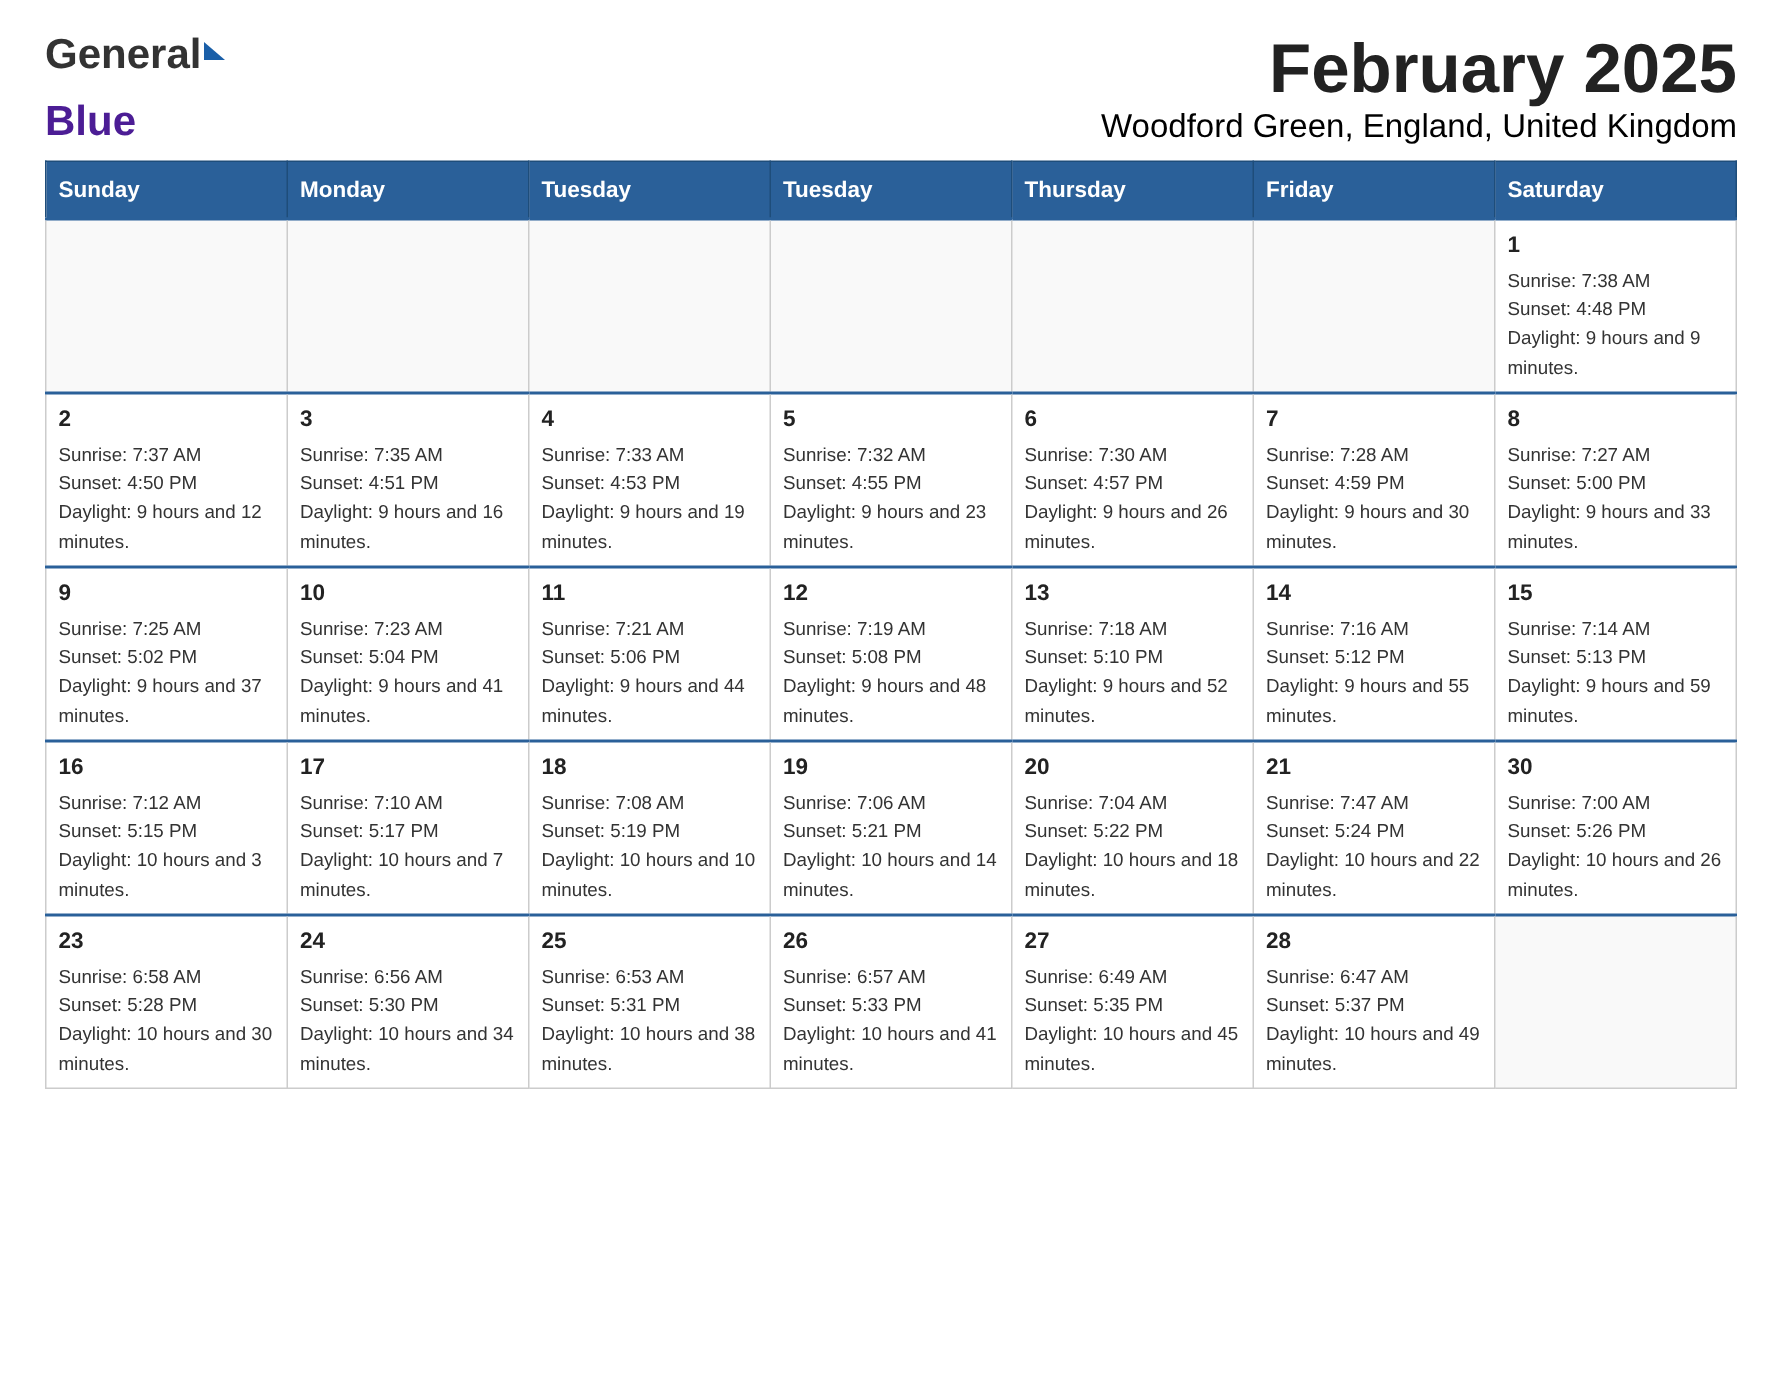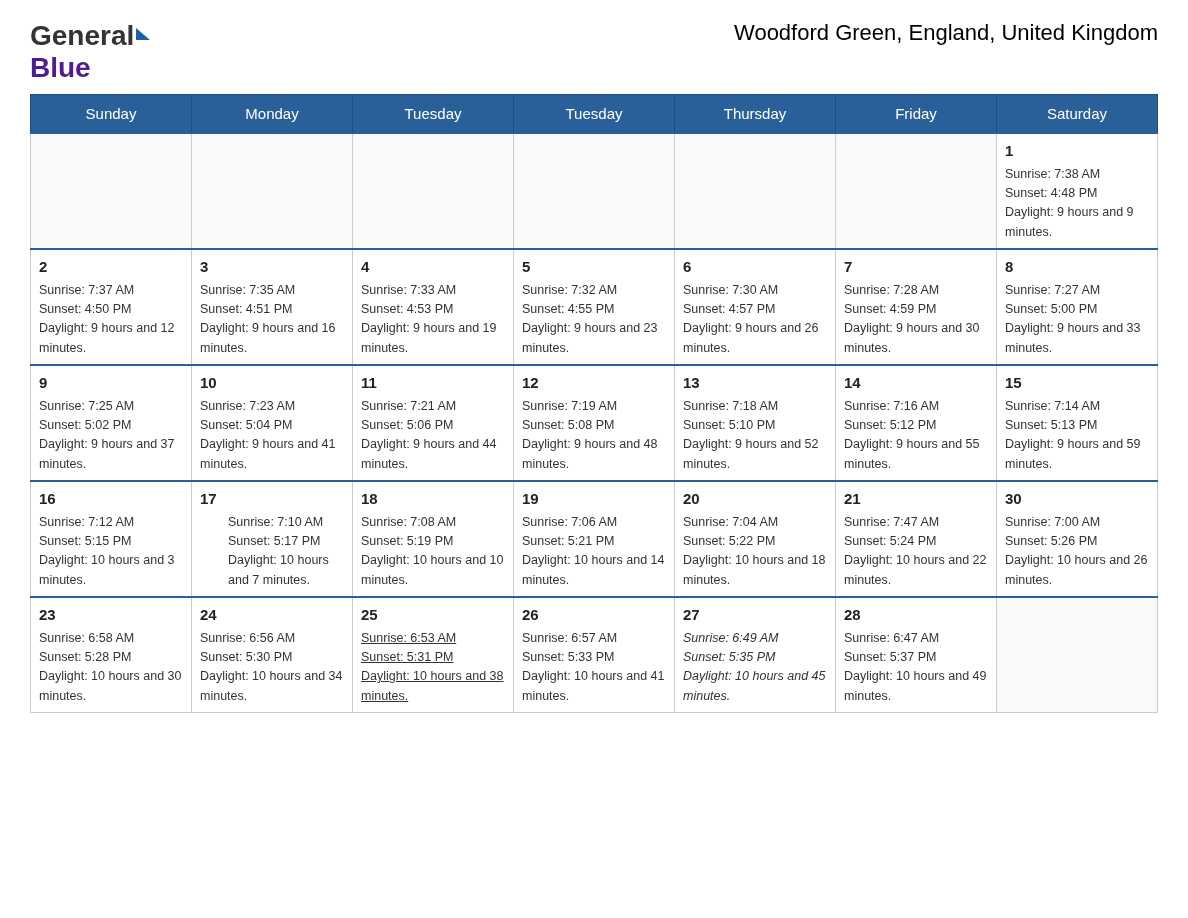--- a/index.html
+++ b/index.html
@@ -14,20 +14,21 @@
     .header {
       display: flex;
       justify-content: space-between;
       align-items: flex-start;
       margin-bottom: 10px;
     }
     .logo {
       display: flex;
       flex-direction: column;
       align-items: flex-start;
+      gap: 13px;
     }
     .title-block {
       text-align: right;
     }
     .title-block h1 {
       font-size: 46px;
       font-weight: bold;
       color: #222;
       line-height: 1.1;
     }
@@ -39,22 +40,22 @@
     .calendar {
       width: 100%;
       border-collapse: collapse;
       margin-top: 8px;
     }
     .calendar thead tr th {
       background-color: #2a6099;
       color: #fff;
       padding: 10px 8px;
       font-size: 15px;
-      font-weight: normal;
-      text-align: center;
+      font-weight: bold;
+      text-align: left;
       border: 1px solid #1e4d7a;
     }
     .calendar tbody tr td {
       vertical-align: top;
       border: 1px solid #ccc;
       border-top: 2px solid #2a6099;
       padding: 6px 8px;
       width: 14.28%;
       min-height: 110px;
       background: #fff;
@@ -104,20 +105,21 @@
   <div class="logo">
     <div class="logo-row">
       <span class="logo-general">General</span>
       <span class="logo-arrow"></span>
     </div>
     <div>
       <span style="font-size:28px;font-weight:bold;color:#4c1d95;">Blue</span>
     </div>
   </div>
   <div class="title-block">
+    <h1>February 2025</h1>
     <h2>Woodford Green, England, United Kingdom</h2>
   </div>
 </div>
 
 <table class="calendar">
   <thead>
     <tr id="calendar-header-row">
     <th>Sunday</th>
         <th>Monday</th>
         <th>Tuesday</th>
@@ -232,21 +234,21 @@
       </tr>
       <tr>
         <td>
           <span class="day-number">16</span>
           <div class="day-info" style="white-space: pre-line;">Sunrise: 7:12 AM
 Sunset: 5:15 PM
 Daylight: 10 hours and 3 minutes.</div>
         </td>
         <td>
           <span class="day-number">17</span>
-          <div class="day-info" style="white-space: pre-line; margin-left: 28px;">Sunrise: 7:10 AM
+          <div class="day-info" style="white-space: pre-line;">Sunrise: 7:10 AM
 Sunset: 5:17 PM
 Daylight: 10 hours and 7 minutes.</div>
         </td>
         <td>
           <span class="day-number">18</span>
           <div class="day-info" style="white-space: pre-line;">Sunrise: 7:08 AM
 Sunset: 5:19 PM
 Daylight: 10 hours and 10 minutes.</div>
         </td>
         <td>
@@ -282,33 +284,33 @@
 Daylight: 10 hours and 30 minutes.</div>
         </td>
         <td>
           <span class="day-number">24</span>
           <div class="day-info" style="white-space: pre-line;">Sunrise: 6:56 AM
 Sunset: 5:30 PM
 Daylight: 10 hours and 34 minutes.</div>
         </td>
         <td>
           <span class="day-number">25</span>
-          <div class="day-info" style="white-space: pre-line; text-decoration: underline;">Sunrise: 6:53 AM
+          <div class="day-info" style="white-space: pre-line;">Sunrise: 6:53 AM
 Sunset: 5:31 PM
 Daylight: 10 hours and 38 minutes.</div>
         </td>
         <td>
           <span class="day-number">26</span>
           <div class="day-info" style="white-space: pre-line;">Sunrise: 6:57 AM
 Sunset: 5:33 PM
 Daylight: 10 hours and 41 minutes.</div>
         </td>
         <td>
           <span class="day-number">27</span>
-          <div class="day-info" style="white-space: pre-line; font-style: italic;">Sunrise: 6:49 AM
+          <div class="day-info" style="white-space: pre-line;">Sunrise: 6:49 AM
 Sunset: 5:35 PM
 Daylight: 10 hours and 45 minutes.</div>
         </td>
         <td>
           <span class="day-number">28</span>
           <div class="day-info" style="white-space: pre-line;">Sunrise: 6:47 AM
 Sunset: 5:37 PM
 Daylight: 10 hours and 49 minutes.</div>
         </td>
         <td class="empty"></td>

